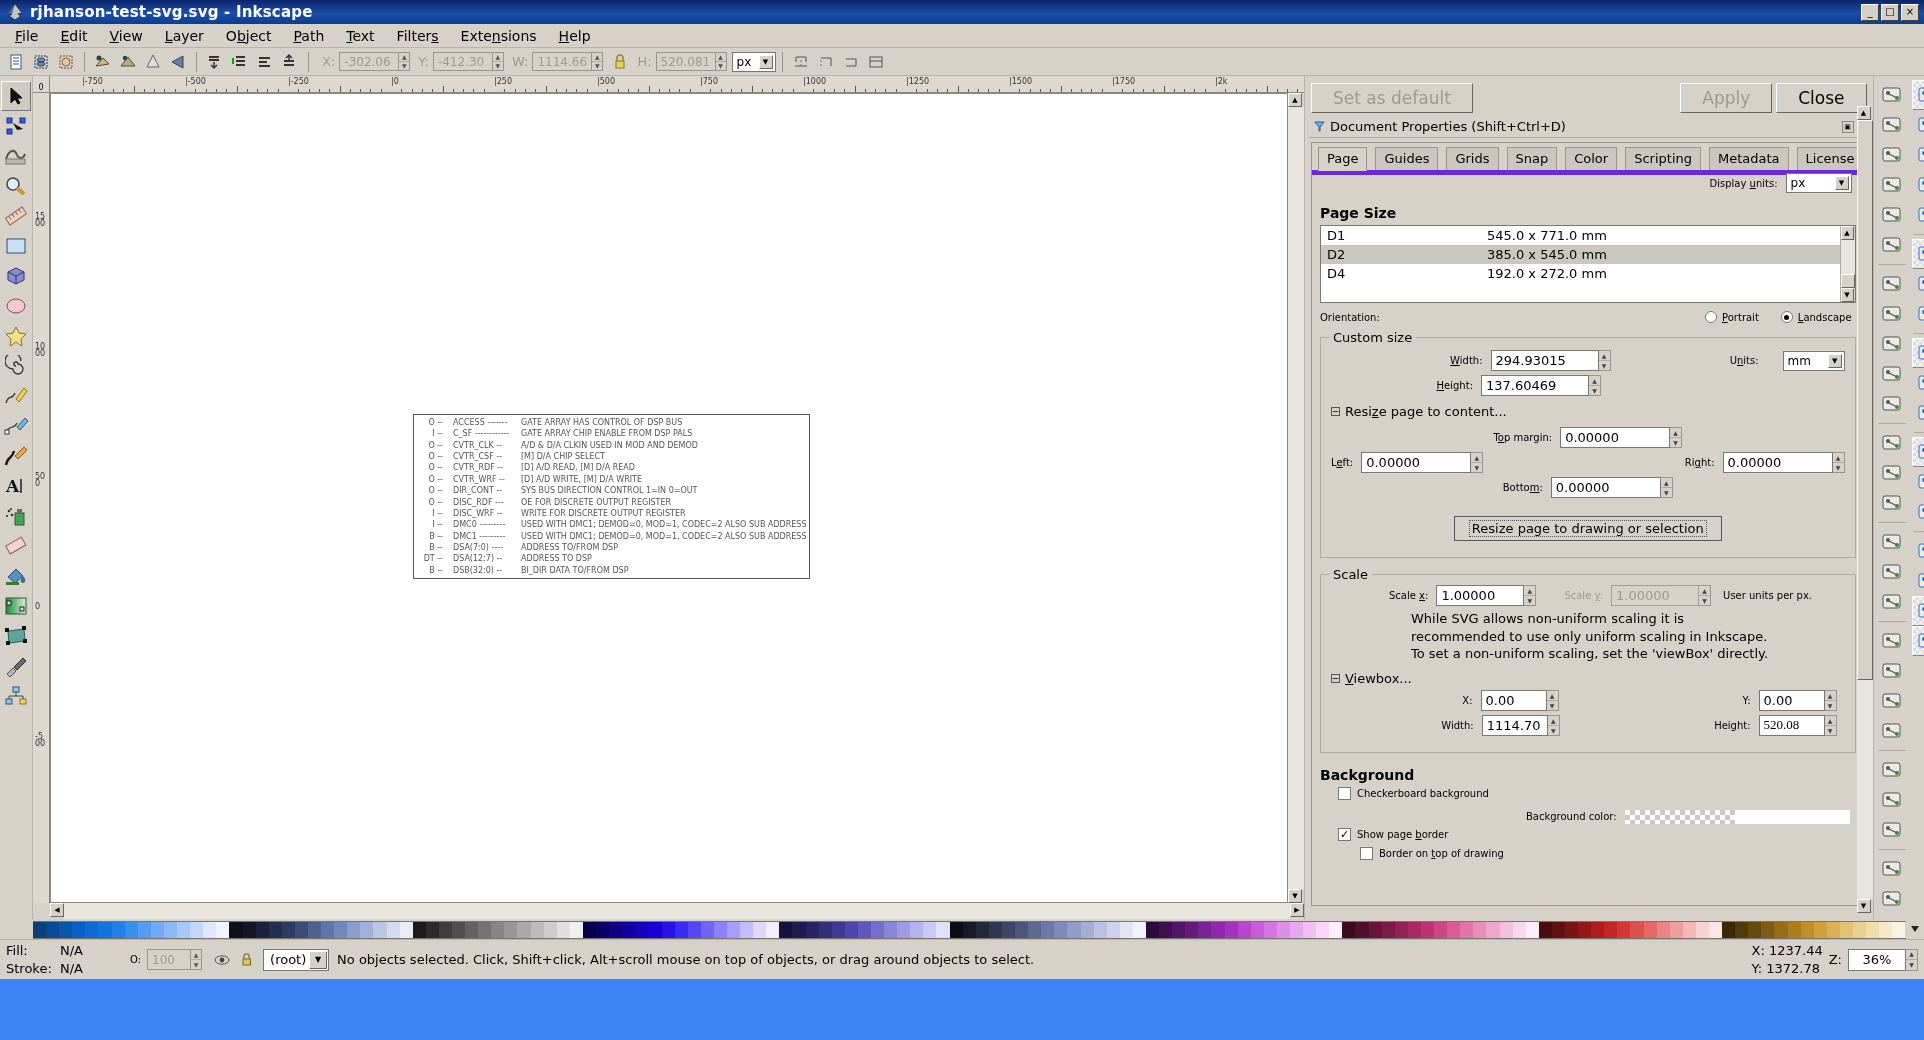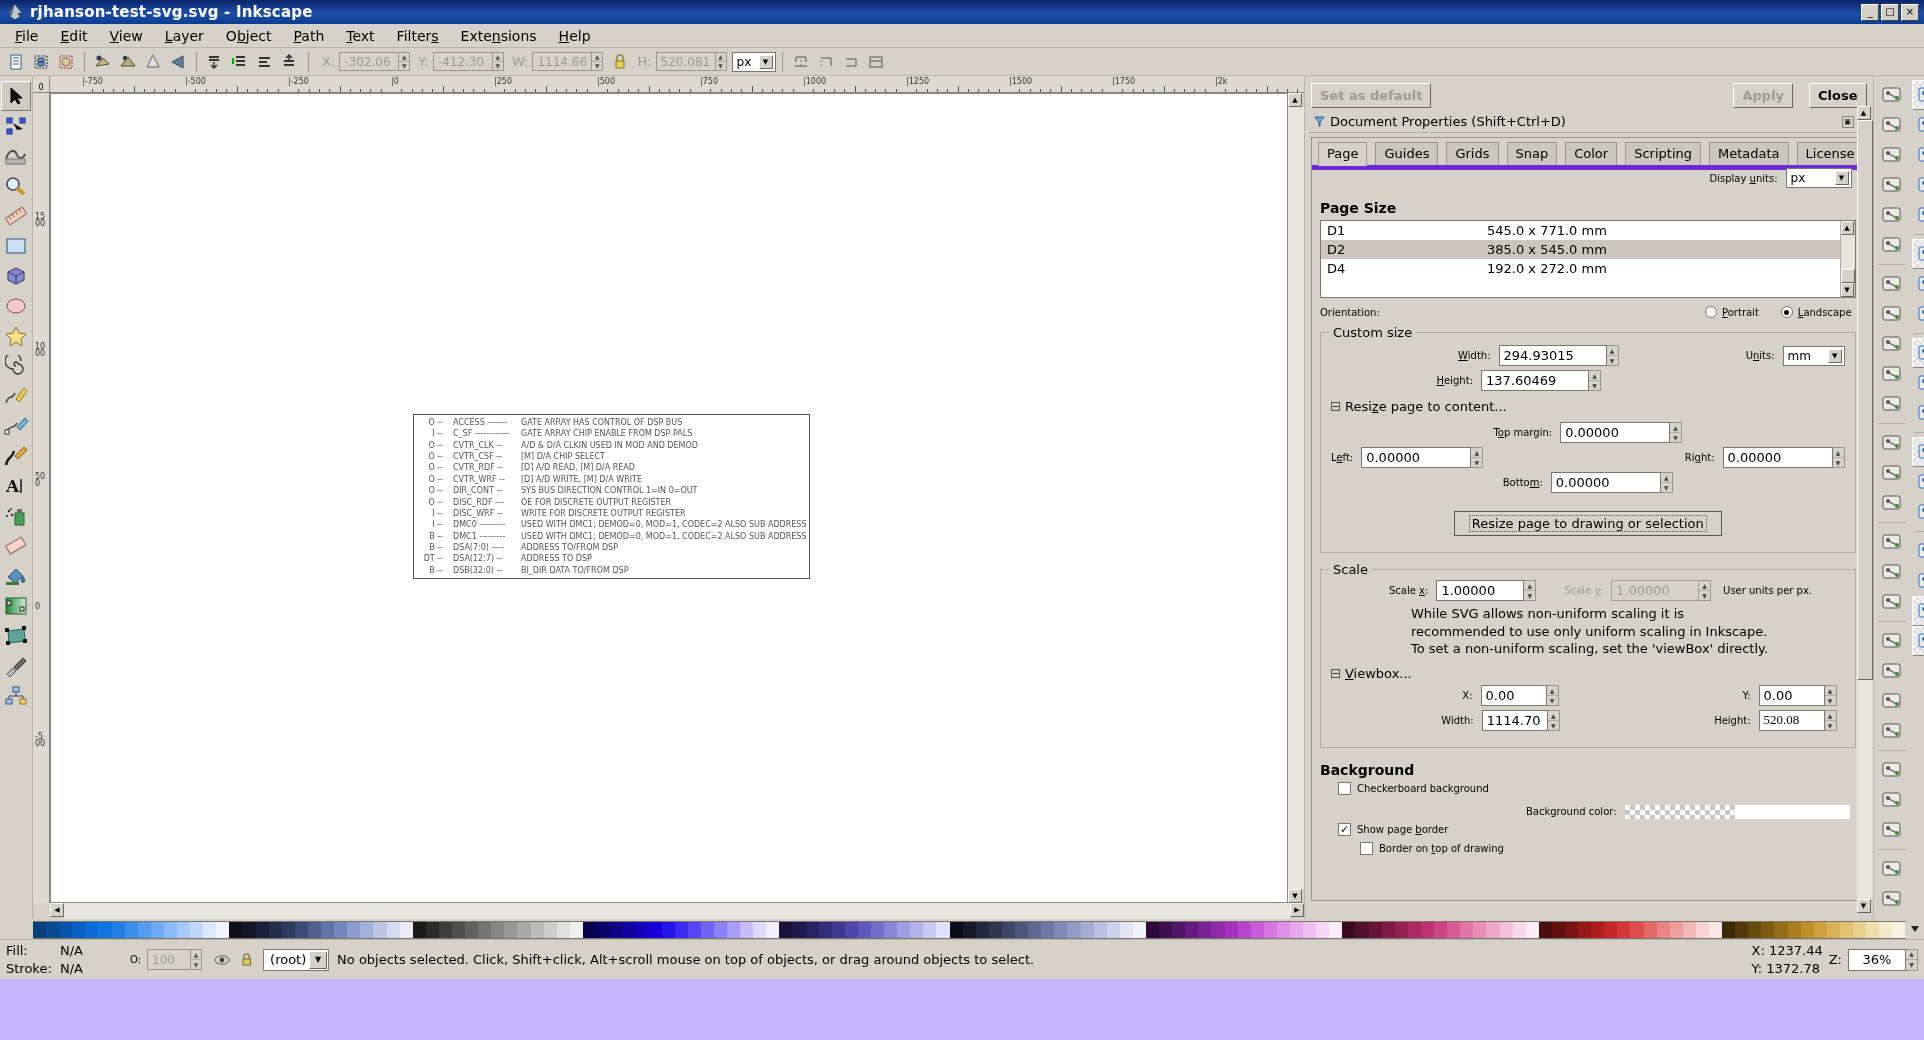--- a/index.html
+++ b/index.html
@@ -4,21 +4,21 @@
 <style>
   * { box-sizing: border-box; }
   html, body {
     margin:0; padding:0;
     width:1924px; height:1040px;
     overflow:hidden;
     font-family:"DejaVu Sans", sans-serif;
     font-size:13px;
     background:#d4d0c8;
   }
-  .app { position:relative; width:1924px; height:1040px; background:#c4b5fd; }
+  .app { position:relative; width:1924px; height:1040px; background:#3b82f6; }
 
   
   .titlebar {
     height:24px; background:linear-gradient(180deg,#0a246a 0%, #1d4ea8 55%, #0a3d91 100%);
     display:flex; align-items:center; color:#fff; padding:0 2px;
   }
   .titlebar .tb-icon { width:20px; height:18px; margin:0 5px 0 3px; position:relative; }
   .titlebar .tb-title { font-weight:bold; font-size:15px; letter-spacing:.2px; }
   .titlebar .tb-btns { margin-left:auto; display:flex; gap:2px; padding-right:3px; }
   .tb-btn {
@@ -101,21 +101,21 @@
   .dc2 { width:72px; padding-left:10px; }
   .dc3 { padding-left:6px; }
 
   
   .dock { width:620px; background:#d6d2ca; border-left:1px solid #b8b4ac; display:flex; }
   .dockmain { flex:1; padding:4px 0 0 4px; position:relative; }
 
   .dock-head { display:flex; align-items:center; padding:3px 6px 3px 2px; }
   .gbtn {
     border:1px solid #fff; border-right-color:#6a665f; border-bottom-color:#6a665f;
-    background:#d6d2ca; padding:4px 8px; font-size:13px;font-weight:bold;
+    background:#d6d2ca; padding:4px 21px; font-size:17px;
   }
   .gbtn.dim { color:#9e9a92; }
   .dock-title { display:flex; align-items:center; padding:3px 4px; font-size:13px;
                 border-bottom:1px solid #b0aca4; }
   .dock-title .pin { width:13px; height:13px; margin-right:4px; }
   .dock-title .wbtns { margin-left:auto; display:flex; gap:3px; }
   .wbtn { width:12px; height:12px; border:1px solid #8a867e; background:#d6d2ca;
           display:flex; align-items:center; justify-content:center; font-size:7px; }
 
   .panelbody {
@@ -771,21 +771,21 @@
         <div class="sb-track"></div>
         <div class="sb-btn">▶</div>
       </div>
     </div>
 
     <div class="dock">
       <div class="dockmain">
 
         <div class="dock-head">
           <div class="gbtn dim">Set as default</div>
-          <div style="margin-left:auto; display:flex; gap:16px;">
+          <div style="margin-left:auto; display:flex; gap:4px;">
             <div class="gbtn dim">Apply</div>
             <div class="gbtn">Close</div>
           </div>
         </div>
 
         <div class="dock-title">
           <span class="pin">
             <svg width="13" height="13">
                 <path d="M2 2 L11 2 L7 7 L7 11 L6 11 L6 7 Z" fill="#7aa8e0" stroke="#2a5a96"></path>
               </svg>
@@ -866,21 +866,21 @@
               <span class="lbl"><u>W</u>idth:</span>
               <div class="ifield" style="width:108px; margin-left:8px;">
                 <span>294.93015</span>
               </div>
               <div class="stepper">
                   <div>▲</div>
                   <div>▼</div>
                 </div>
               <span style="flex:1;"></span>
               <span class="lbl">U<u>n</u>its:</span>
-              <div class="unitsel" style="width:62px; margin-left:8px;">
+              <div class="unitsel" style="width:62px; margin-left:24px;">
                 <span>mm</span>
                 <span class="arw">▼</span>
               </div>
             </div>
 
             <div class="row">
               <span style="flex:1;"></span>
               <span class="lbl"><u>H</u>eight:</span>
               <div class="ifield" style="width:108px; margin-left:8px;">
                 <span>137.60469</span>

